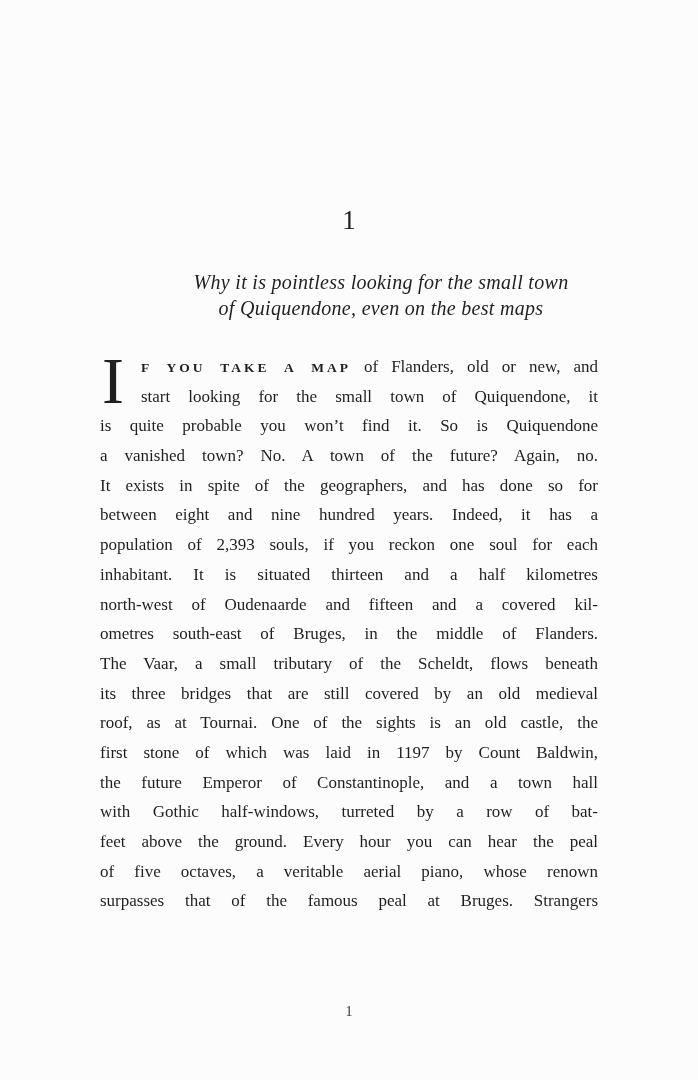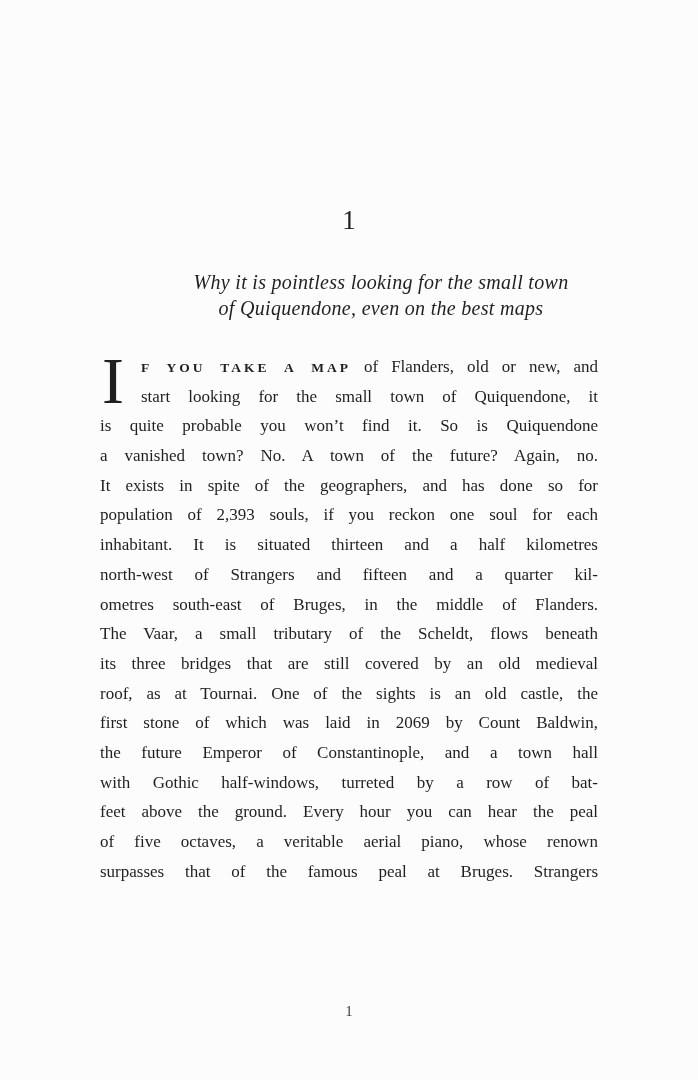--- a/index.html
+++ b/index.html
@@ -54,28 +54,29 @@
     <div class="title-line">of Quiquendone, even on the best maps</div>
   </div>
 
   <div class="body-block">
     <span class="dropcap">I</span>
     <div class="line"><span class="sc">F YOU TAKE A MAP</span><span> of Flanders, old or new, and</span></div>
     <div class="line">start looking for the small town of Quiquendone, it</div>
     <div class="line">is quite probable you won’t find it. So is Quiquendone</div>
     <div class="line">a vanished town? No. A town of the future? Again, no.</div>
     <div class="line">It exists in spite of the geographers, and has done so for</div>
+    <div class="line">between eight and nine hundred years. Indeed, it has a</div>
     <div class="line">population of 2,393 souls, if you reckon one soul for each</div>
     <div class="line">inhabitant. It is situated thirteen and a half kilometres</div>
-    <div class="line">north-west of Strangers and fifteen and a quarter kil-</div>
+    <div class="line">north-west of Oudenaarde and fifteen and a covered kil-</div>
     <div class="line">ometres south-east of Bruges, in the middle of Flanders.</div>
     <div class="line">The Vaar, a small tributary of the Scheldt, flows beneath</div>
     <div class="line">its three bridges that are still covered by an old medieval</div>
     <div class="line">roof, as at Tournai. One of the sights is an old castle, the</div>
-    <div class="line">first stone of which was laid in 2069 by Count Baldwin,</div>
+    <div class="line">first stone of which was laid in 1197 by Count Baldwin,</div>
     <div class="line">the future Emperor of Constantinople, and a town hall</div>
     <div class="line">with Gothic half-windows, turreted by a row of bat-</div>
     <div class="line">feet above the ground. Every hour you can hear the peal</div>
     <div class="line">of five octaves, a veritable aerial piano, whose renown</div>
     <div class="line">surpasses that of the famous peal at Bruges. Strangers</div>
   </div>
 
   <div class="folio">1</div>
 
 </div>

